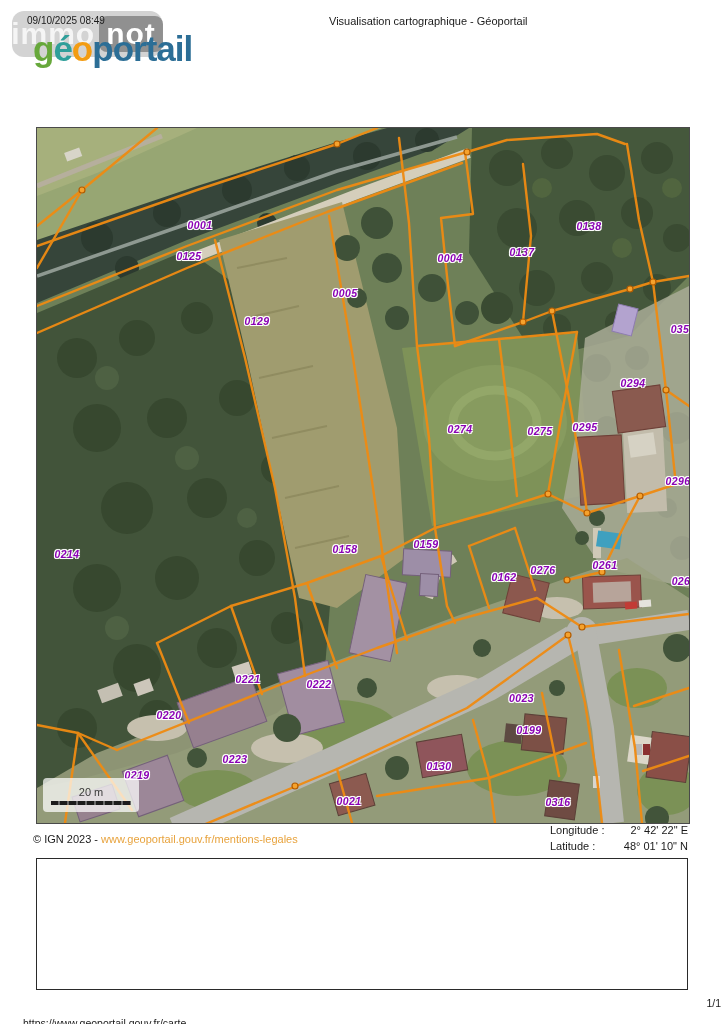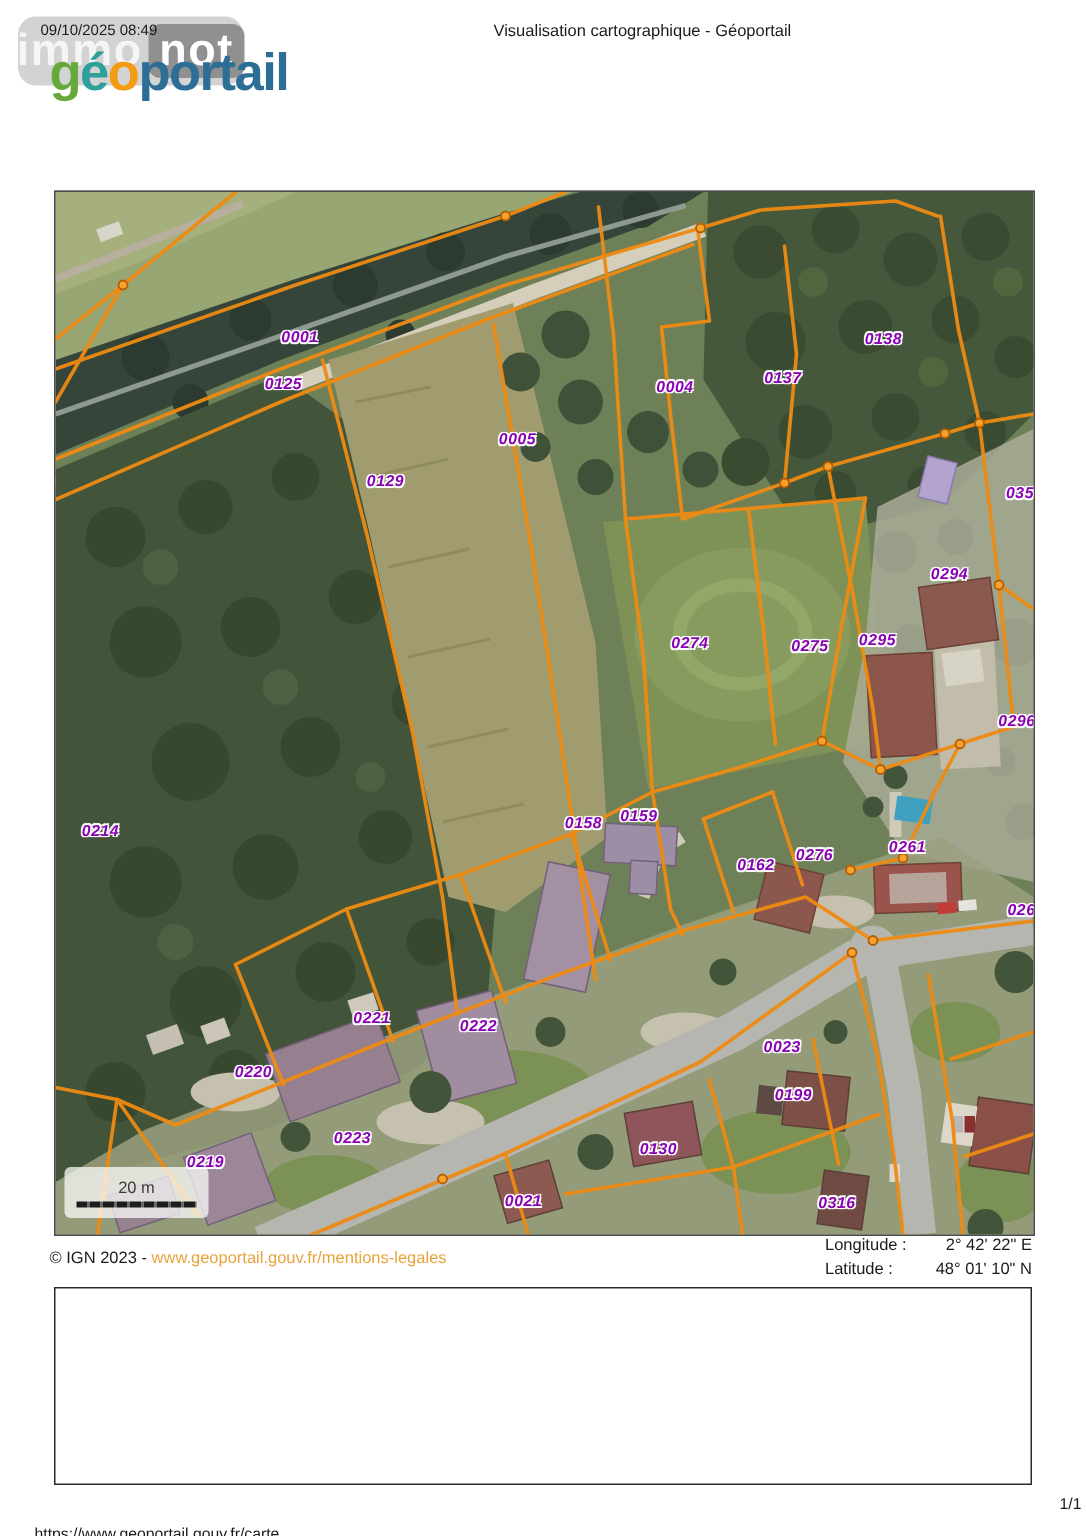--- a/index.html
+++ b/index.html
@@ -323,26 +323,26 @@
         <div class="parcel-label" style="left: 413px; top: 130px; color: rgb(138, 0, 181);">0004</div>
         <div class="parcel-label" style="left: 485px; top: 124px; color: rgb(138, 0, 181);">0137</div>
         <div class="parcel-label" style="left: 552px; top: 98px; color: rgb(138, 0, 181);">0138</div>
         <div class="parcel-label" style="left: 643px; top: 201px; color: rgb(138, 0, 181);">035</div>
         <div class="parcel-label" style="left: 596px; top: 255px; color: rgb(138, 0, 181);">0294</div>
         <div class="parcel-label" style="left: 548px; top: 289px; color: rgb(138, 0, 181); margin-top: 10px;">0295</div>
         <div class="parcel-label" style="left: 423px; top: 301px; color: rgb(138, 0, 181);">0274</div>
         <div class="parcel-label" style="left: 503px; top: 303px; color: rgb(138, 0, 181);">0275</div>
         <div class="parcel-label" style="left: 641px; top: 353px; color: rgb(138, 0, 181);">0296</div>
         <div class="parcel-label" style="left: 30px; top: 426px; color: rgb(138, 0, 181);">0214</div>
-        <div class="parcel-label" style="left: 308px; top: 421px; color: rgb(138, 0, 181); margin-left: 44px;">0158</div>
+        <div class="parcel-label" style="left: 308px; top: 421px; color: rgb(138, 0, 181);">0158</div>
         <div class="parcel-label" style="left: 389px; top: 416px; color: rgb(138, 0, 181);">0159</div>
         <div class="parcel-label" style="left: 467px; top: 449px; color: rgb(138, 0, 181);">0162</div>
         <div class="parcel-label" style="left: 506px; top: 442px; color: rgb(138, 0, 181);">0276</div>
         <div class="parcel-label" style="left: 568px; top: 437px; color: rgb(138, 0, 181);">0261</div>
-        <div class="parcel-label" style="left: 644px; top: 479px; color: rgb(138, 0, 181); text-align: right;">026</div>
+        <div class="parcel-label" style="left: 644px; top: 453px; color: rgb(138, 0, 181); text-align: right;">026</div>
         <div class="parcel-label" style="left: 211px; top: 551px; color: rgb(138, 0, 181);">0221</div>
         <div class="parcel-label" style="left: 282px; top: 556px; color: rgb(138, 0, 181);">0222</div>
         <div class="parcel-label" style="left: 132px; top: 587px; color: rgb(138, 0, 181);">0220</div>
         <div class="parcel-label" style="left: 198px; top: 631px; color: rgb(138, 0, 181);">0223</div>
         <div class="parcel-label" style="left: 100px; top: 647px; color: rgb(138, 0, 181);">0219</div>
         <div class="parcel-label" style="left: 464px; top: 570px; color: rgb(138, 0, 181); padding-left: 41px;">0023</div>
         <div class="parcel-label" style="left: 492px; top: 602px; color: rgb(138, 0, 181);">0199</div>
         <div class="parcel-label" style="left: 402px; top: 638px; color: rgb(138, 0, 181);">0130</div>
         <div class="parcel-label" style="left: 521px; top: 674px; color: rgb(138, 0, 181);">0316</div>
         <div class="parcel-label" style="left: 312px; top: 673px; color: rgb(138, 0, 181);">0021</div>

